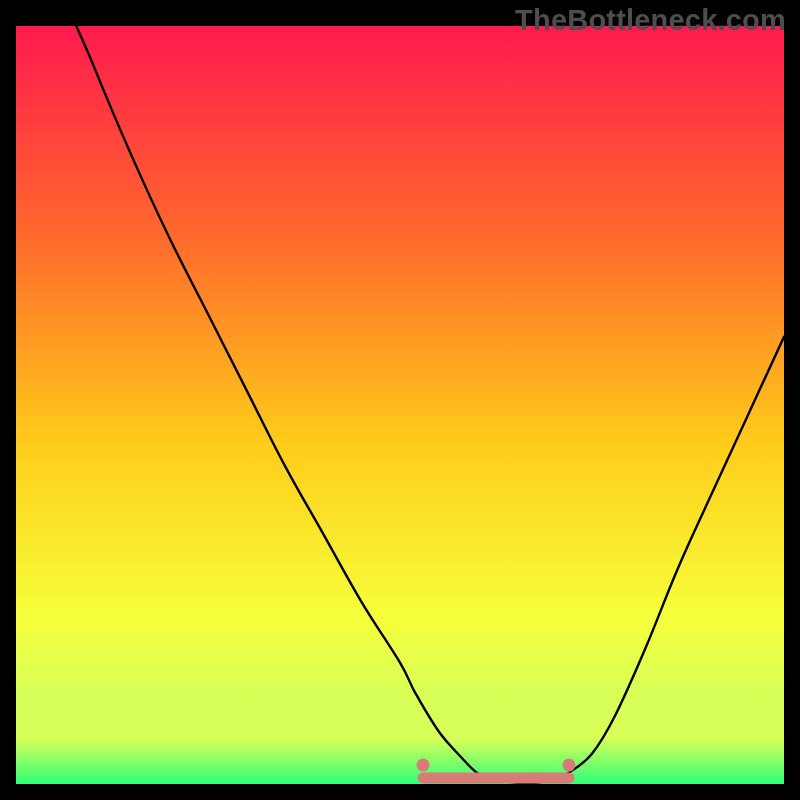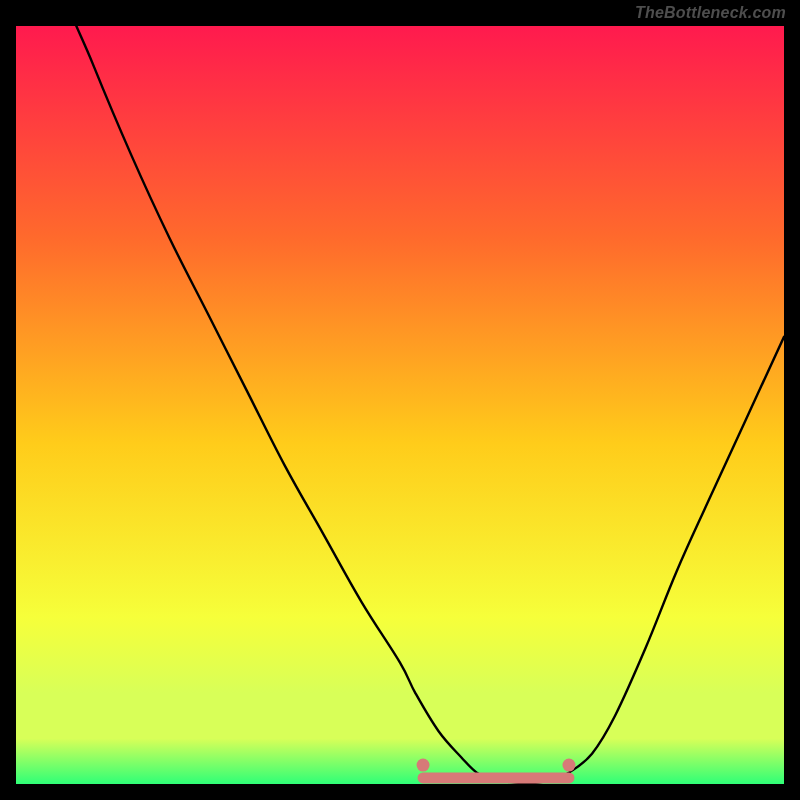--- a/index.html
+++ b/index.html
@@ -14,25 +14,24 @@
   .container {
     position: relative;
     width: 800px;
     height: 800px;
   }
   .watermark {
     position: absolute;
     top: 4px;
     right: 14px;
     color: #4e4e4e;
-    font-size: 16px;
+    font-size: 29px;
     font-weight: 600;
     letter-spacing: 0.2px;
     z-index: 10;
-    font-style: italic;
   }
   .plot-wrap {
     position: absolute;
     left: 16px;
     top: 26px;
     width: 768px;
     height: 758px;
   }
   svg { display: block; }
 </style>

